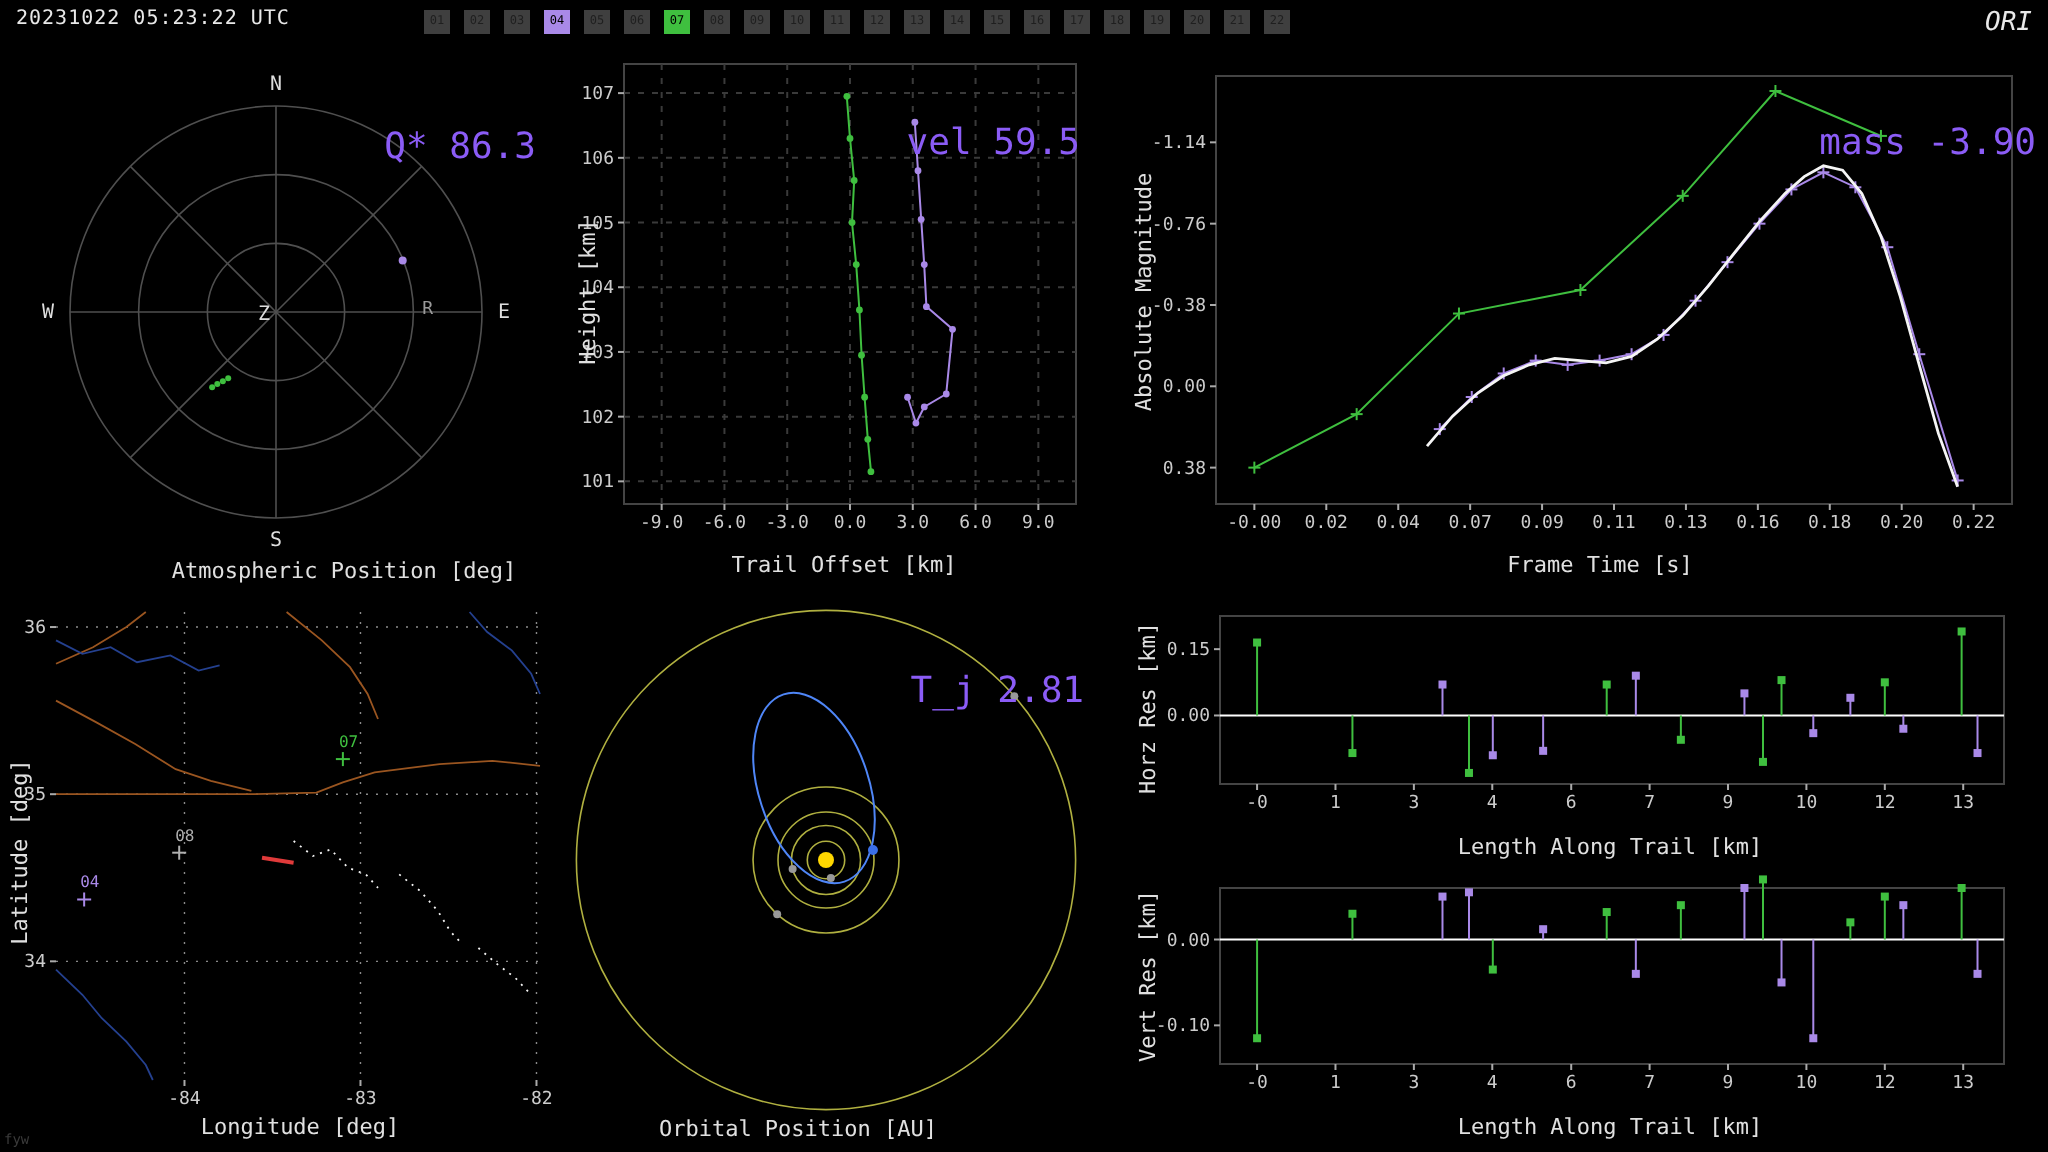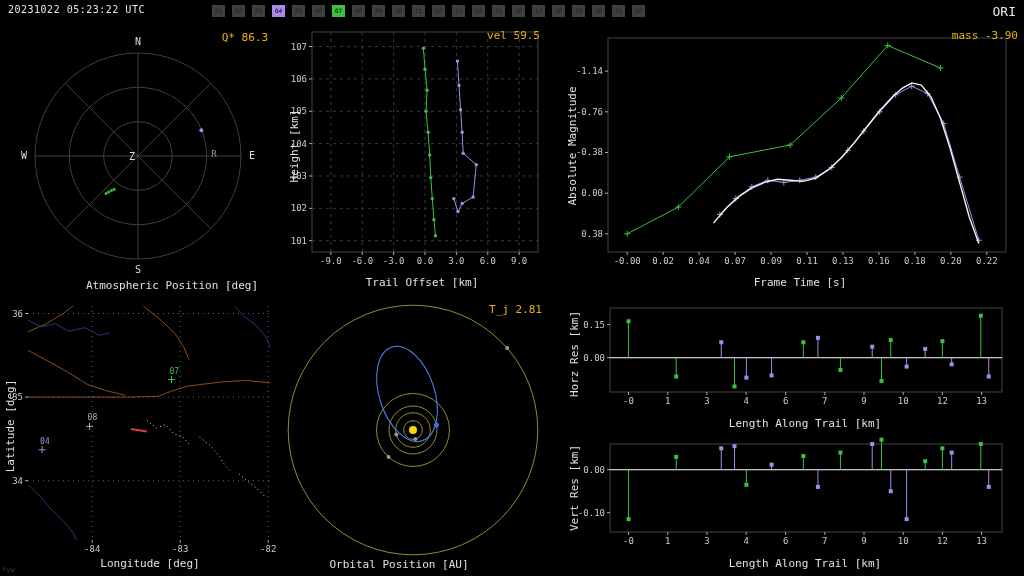--- a/index.html
+++ b/index.html
@@ -1,33 +1,33 @@
 <!DOCTYPE html>
 <html><head>
 <meta charset="utf-8">
 <style>
   html,body{margin:0;padding:0;background:#000;}
   body{width:1024px;height:576px;overflow:hidden;font-family:"DejaVu Sans Mono",monospace;color:#e8e8e8;}
   #app{position:relative;width:1024px;height:576px;background:#000;}
   header{position:absolute;top:0;left:0;right:0;height:22px;}
   .ts{position:absolute;left:8px;top:4px;font-size:10px;letter-spacing:0.5px;}
-  .shower{position:absolute;right:8px;top:4px;font-size:13px;}
+  .shower{position:absolute;right:8px;top:4px;font-size:13px;font-style:italic;}
   .stations{position:absolute;left:212px;top:5px;display:flex;gap:7px;}
   .sbox{width:13px;height:12px;background:#3f3f3f;font-size:6px;line-height:12px;text-align:center;color:#1f1f1f;flex:0 0 auto;}
   .sbox.purple{background:#a989e8;color:#000;}
   .sbox.green{background:#3fbf3f;color:#000;}
   svg.chart{position:absolute;overflow:visible;}
   #svg-atmos{left:10px;top:24px;width:258px;height:250px;}
   #svg-height{left:282px;top:22px;width:262px;height:252px;}
   #svg-mag{left:560px;top:22px;width:464px;height:252px;}
   #svg-map{left:2px;top:300px;width:276px;height:252px;}
   #svg-orbit{left:282px;top:300px;width:262px;height:256px;}
   #svg-horz{left:560px;top:300px;width:464px;height:114px;}
   #svg-vert{left:560px;top:436px;width:464px;height:118px;}
-  .annot{position:absolute;font-size:11px;color:#eab308;text-align:right;white-space:pre;}
+  .annot{position:absolute;font-size:18px;color:#8b5cf6;text-align:right;white-space:pre;margin-top:32px;}
   #annot-q{left:168px;top:31px;width:100px;}
   #annot-vel{left:430px;top:29px;width:110px;}
   #annot-mass{left:880px;top:29px;width:138px;}
   #annot-tj{left:430px;top:303px;width:112px;}
   .axlabel{position:absolute;font-size:11px;color:#e0e0e0;text-align:center;white-space:nowrap;}
   #xl-atmos{left:0;top:279px;width:278px;margin-left:33px;}
   #xl-height{left:300px;top:276px;width:244px;}
   #xl-frame{left:590px;top:276px;width:420px;}
   #xl-lon{left:20px;top:557px;width:260px;}
   #xl-orbit{left:274px;top:558px;width:250px;}

